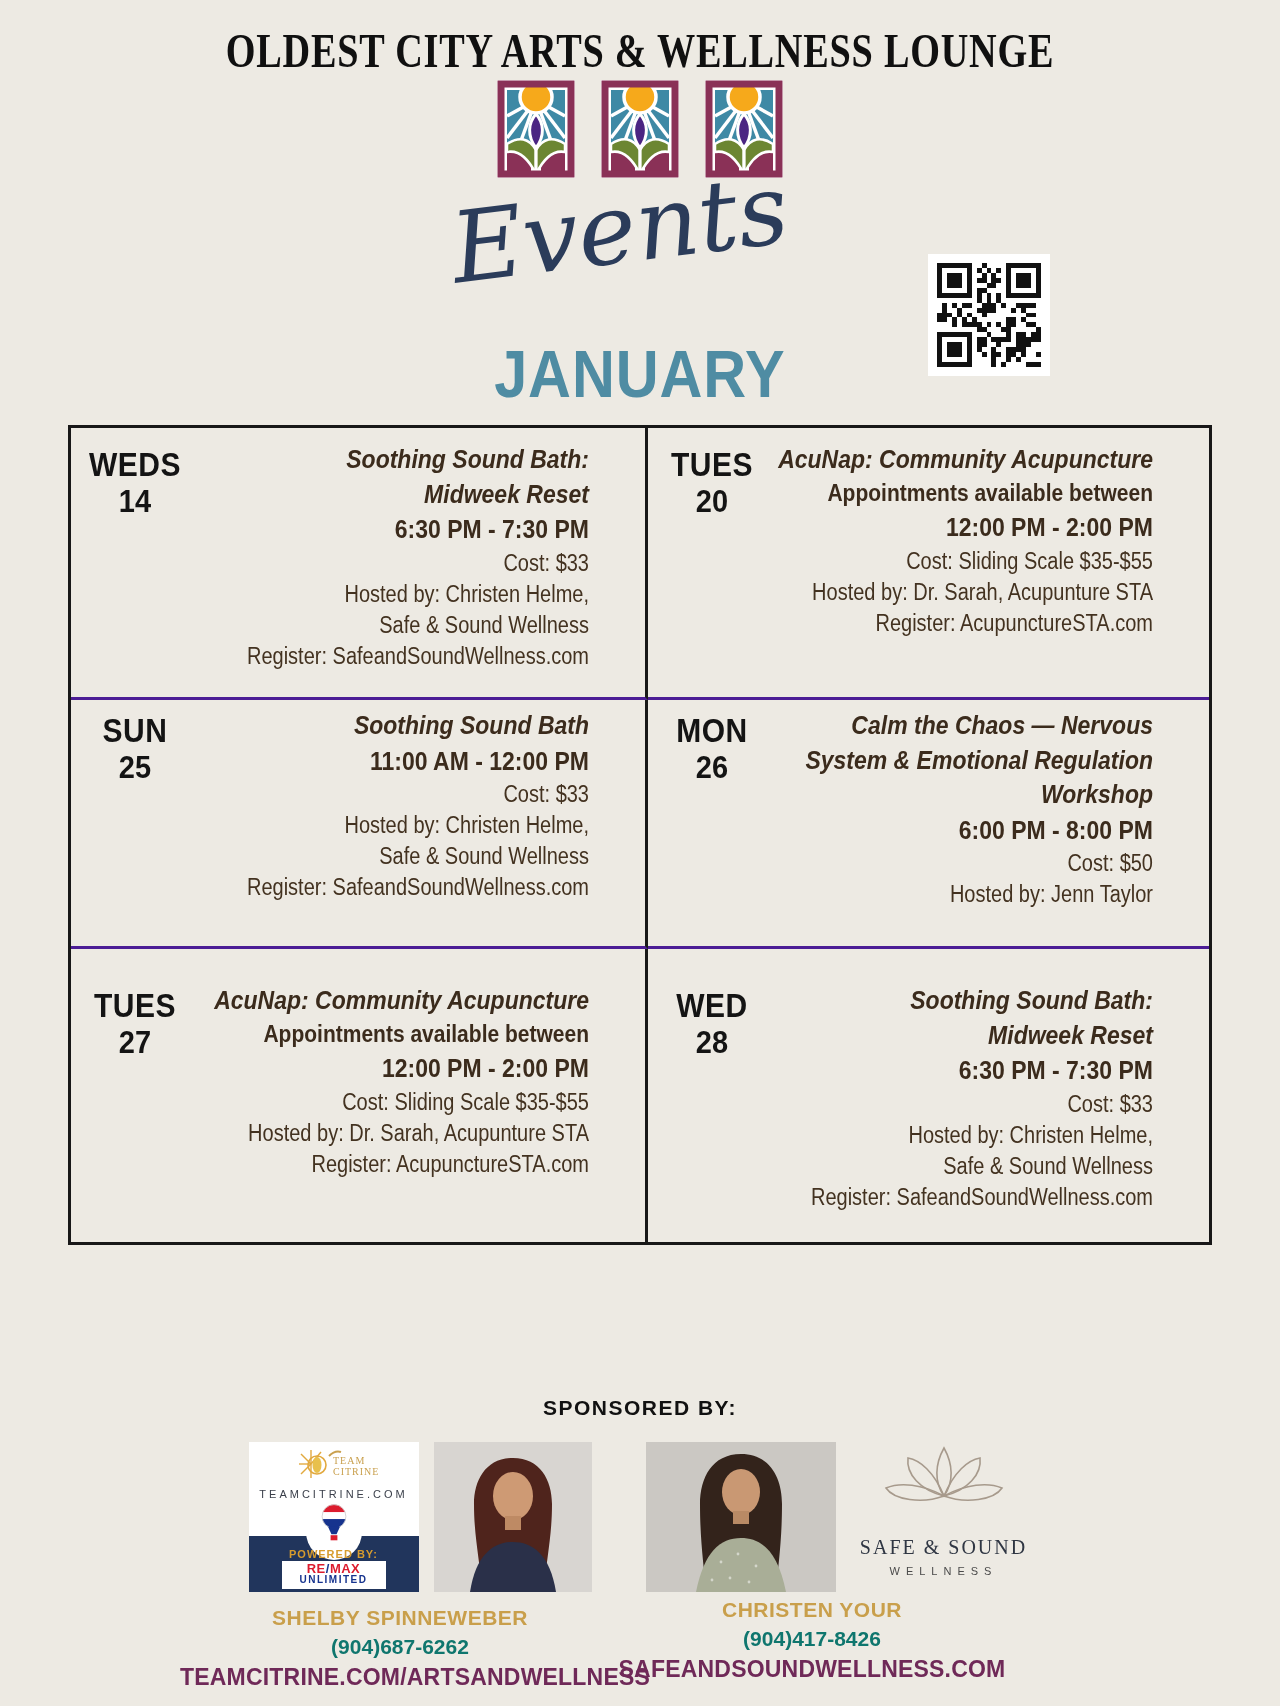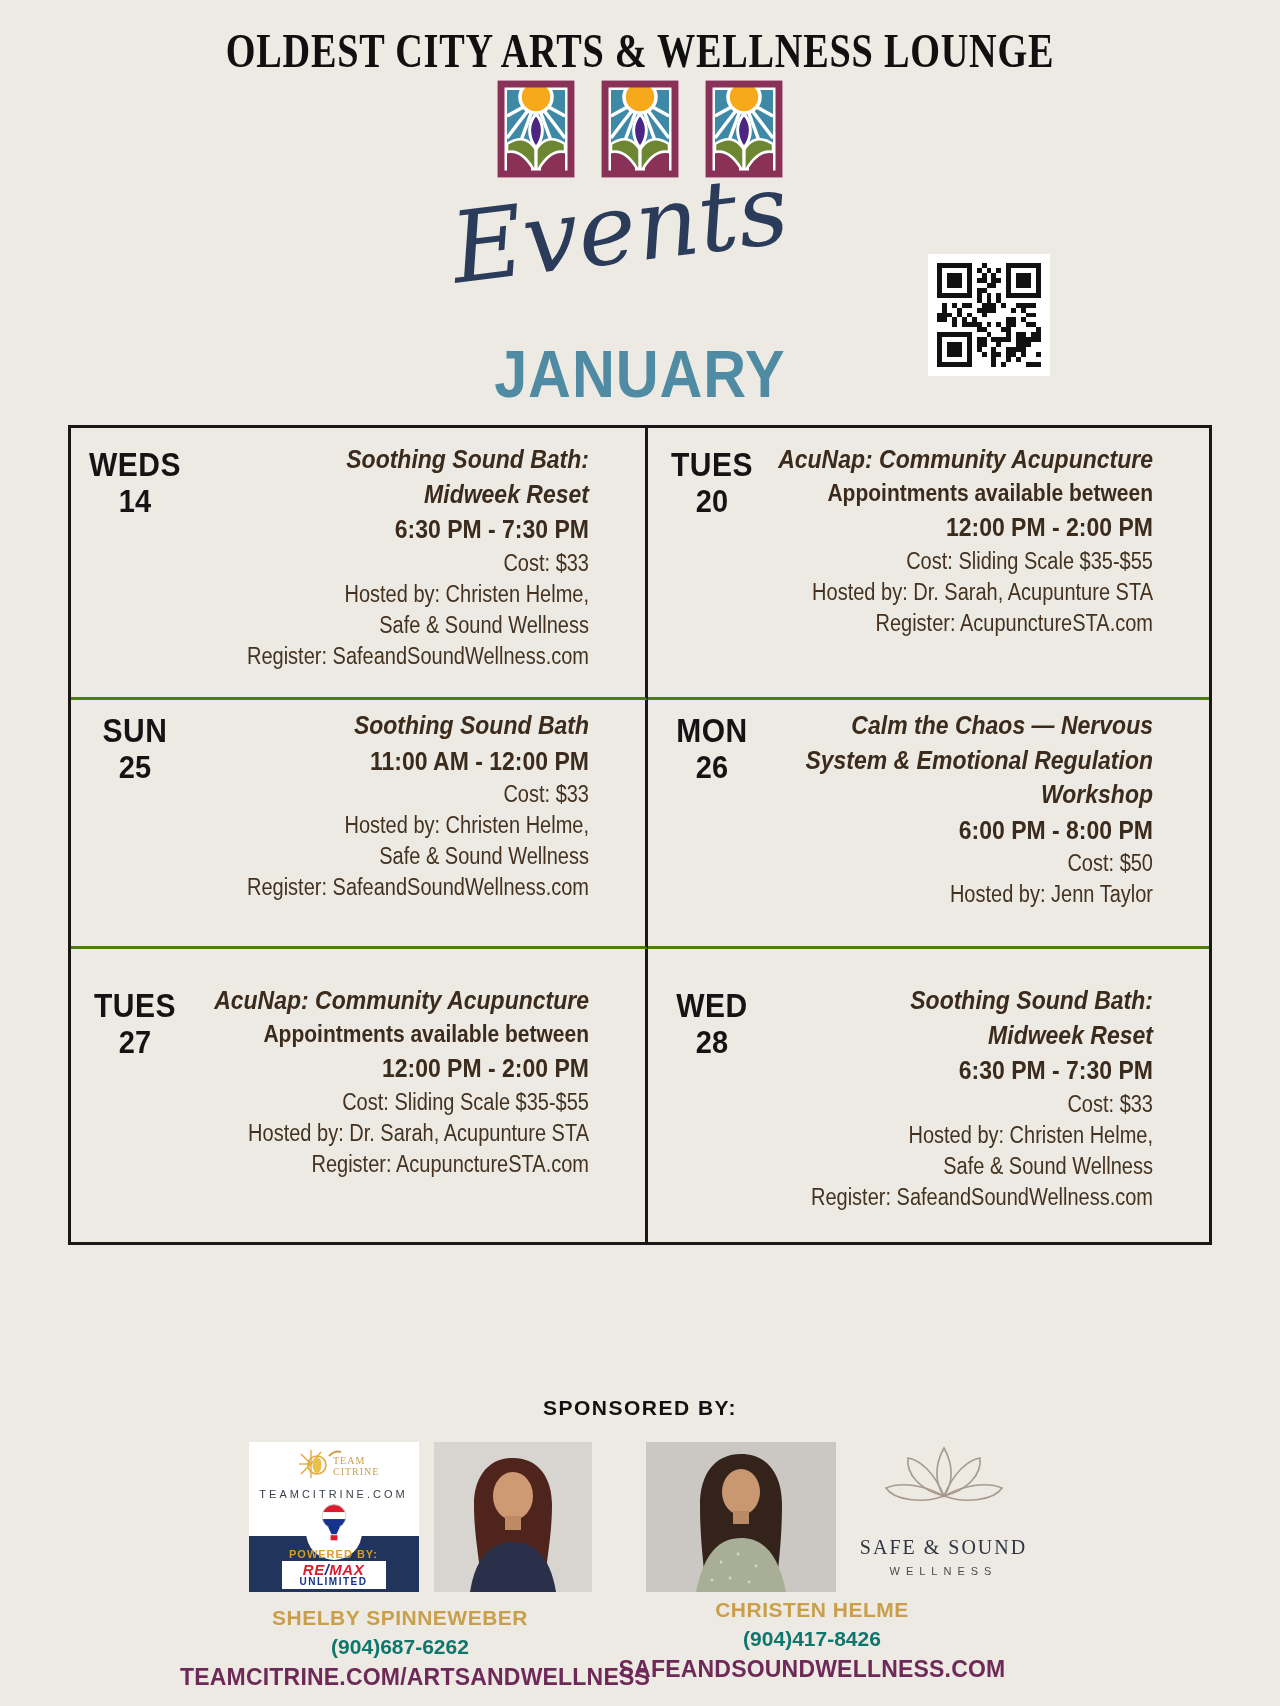--- a/index.html
+++ b/index.html
@@ -25,21 +25,21 @@
   .month{position:absolute;top:336px;left:0;width:100%;text-align:center;}
   .month span{display:inline-block;transform:scaleX(.9);transform-origin:center;
         font-weight:bold;font-size:66px;color:#4F8CA3;letter-spacing:1px;}
 
   
   .grid{position:absolute;left:68px;top:425px;width:1144px;height:820px;box-sizing:border-box;
         border:3px solid #181818;display:grid;grid-template-columns:577px 1fr;
         grid-template-rows:272px 249px 1fr;}
   .cell{position:relative;display:flex;align-items:flex-start;box-sizing:border-box;padding-top:14px;}
   .cell.bR{border-right:3px solid #181818;}
-  .cell.bB{border-bottom:3px solid #4d7c0f;}
+  .cell.bB{border-bottom:3px solid #4c1d95;}
   .cell.r2{padding-top:8px;}
   .cell.r3{padding-top:34px;}
   .day{flex:0 0 128px;text-align:center;padding-top:6px;color:#141414;font-weight:bold;}
   .dow{font-size:30px;letter-spacing:.5px;transform:scaleY(1.1);}
   .datenum{font-size:29px;margin-top:3px;transform:scaleY(1.1);}
   .content{flex:1;text-align:right;padding-right:56px;color:#41311F;}
   .content>div{white-space:nowrap;transform:scaleY(1.15);transform-origin:100% 50%;}
   .t{font-size:23px;font-weight:bold;font-style:italic;color:#3B2B1C;line-height:1.5;}
   .s{font-size:21px;font-weight:bold;color:#3B2B1C;line-height:1.55;}
   .tm{font-size:23px;font-weight:bold;color:#3B2B1C;line-height:1.6;}
@@ -56,21 +56,21 @@
   .tc .dom{position:absolute;top:46px;left:0;width:100%;text-align:center;font-size:11px;
         letter-spacing:3px;color:#3A3F4A;}
   .tc .navy{position:absolute;bottom:0;left:0;width:100%;height:56px;background:#21355C;}
   .tc .bump{position:absolute;left:50%;top:62px;transform:translateX(-50%);width:56px;height:56px;
         border-radius:50%;background:#ffffff;}
   .tc .balloon{position:absolute;left:50%;top:60px;transform:translateX(-50%);}
   .tc .pow{position:absolute;bottom:32px;left:0;width:100%;text-align:center;font-size:11px;
         font-weight:bold;color:#D79C2E;letter-spacing:1px;}
   .tc .rbox{position:absolute;bottom:3px;left:50%;transform:translateX(-50%);width:104px;height:28px;
         background:#ffffff;text-align:center;line-height:1;padding-top:1px;box-sizing:border-box;}
-  .tc .rm{font-size:15px;font-weight:bold;font-style:italic;color:#DC1C2E;letter-spacing:.5px;}
+  .tc .rm{font-size:13px;font-weight:bold;color:#DC1C2E;letter-spacing:.5px;}
   .tc .rm .slash{color:#16338E;}
   .tc .rmu{font-size:10px;font-weight:bold;color:#16338E;letter-spacing:1.5px;}
   .photo1{width:158px;margin-right:54px;}
   .photo2{width:190px;margin-right:20px;}
   
   .ss{width:176px;text-align:center;}
   .ss .nm{font-family:"Liberation Serif",serif;font-size:20px;letter-spacing:2px;color:#2F3643;margin-top:2px;}
   .ss .wl{font-size:11px;letter-spacing:6px;color:#4a4a4a;margin-top:6px;}
 
   .contact{position:absolute;width:440px;text-align:center;}
@@ -444,18 +444,18 @@
       <div class="wl">WELLNESS</div>
     </div>
   </div>
 
   <div class="contact cl">
     <div class="c-name">SHELBY SPINNEWEBER</div>
     <div class="c-phone">(904)687-6262</div>
     <div class="c-url">TEAMCITRINE.COM/ARTSANDWELLNESS</div>
   </div>
   <div class="contact cr">
-    <div class="c-name">CHRISTEN HELME</div>
+    <div class="c-name">CHRISTEN YOUR</div>
     <div class="c-phone">(904)417-8426</div>
     <div class="c-url">SAFEANDSOUNDWELLNESS.COM</div>
   </div>
 
 </div>
 
 </body></html>

